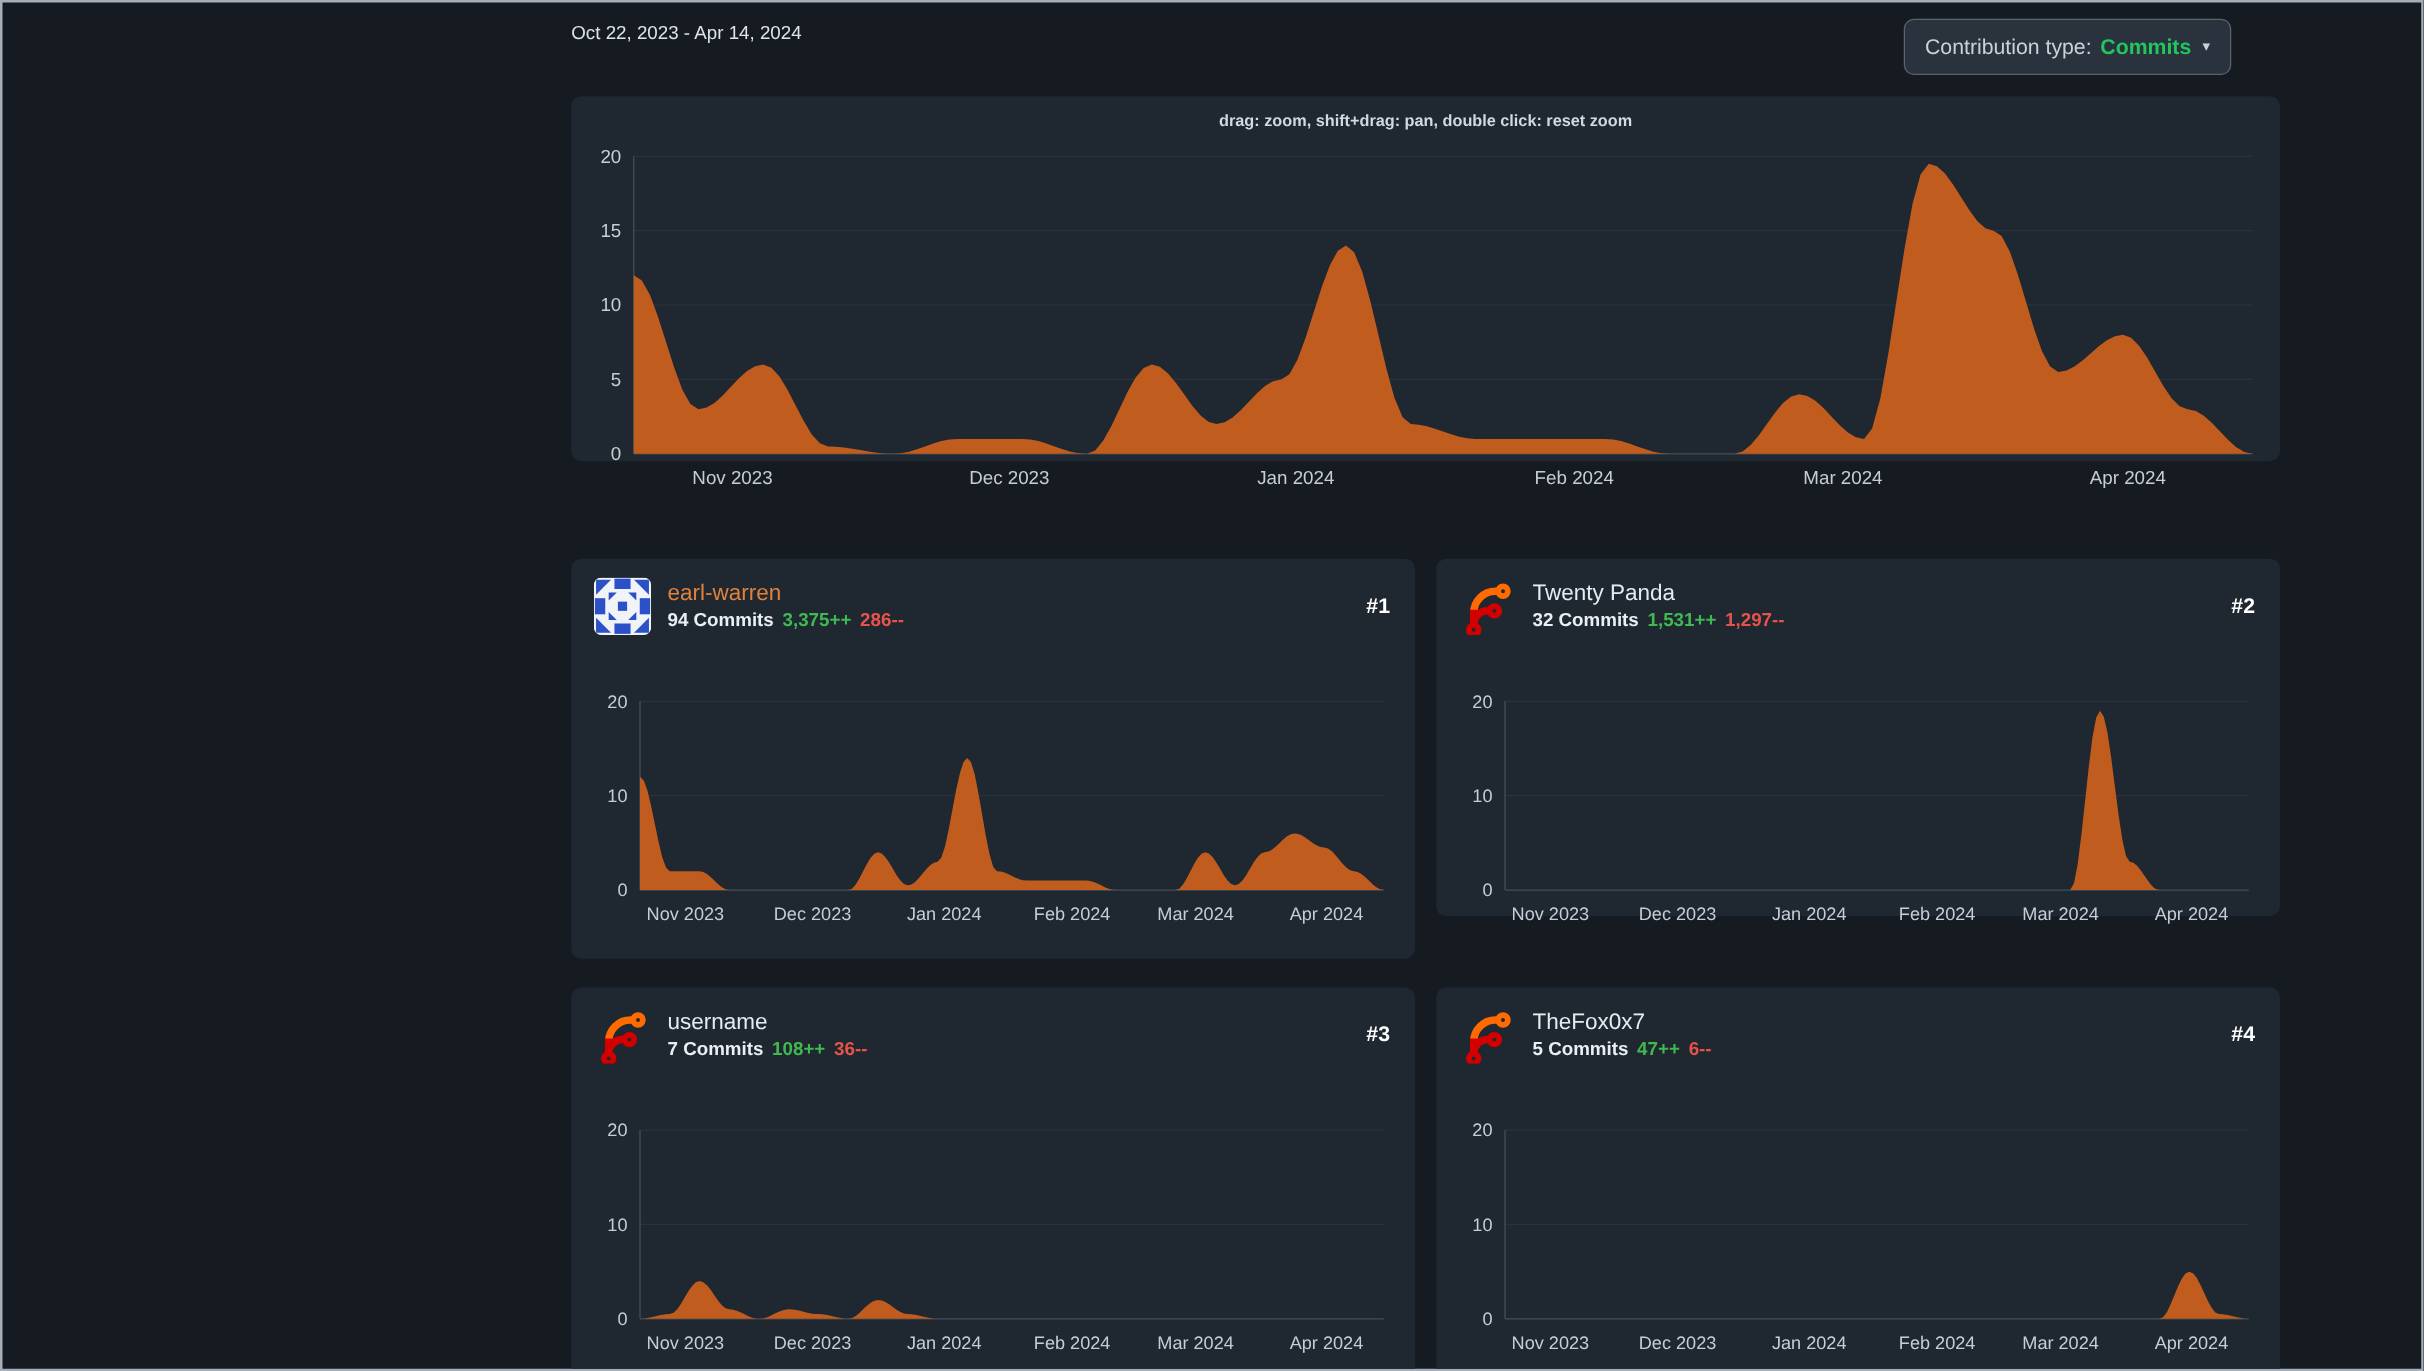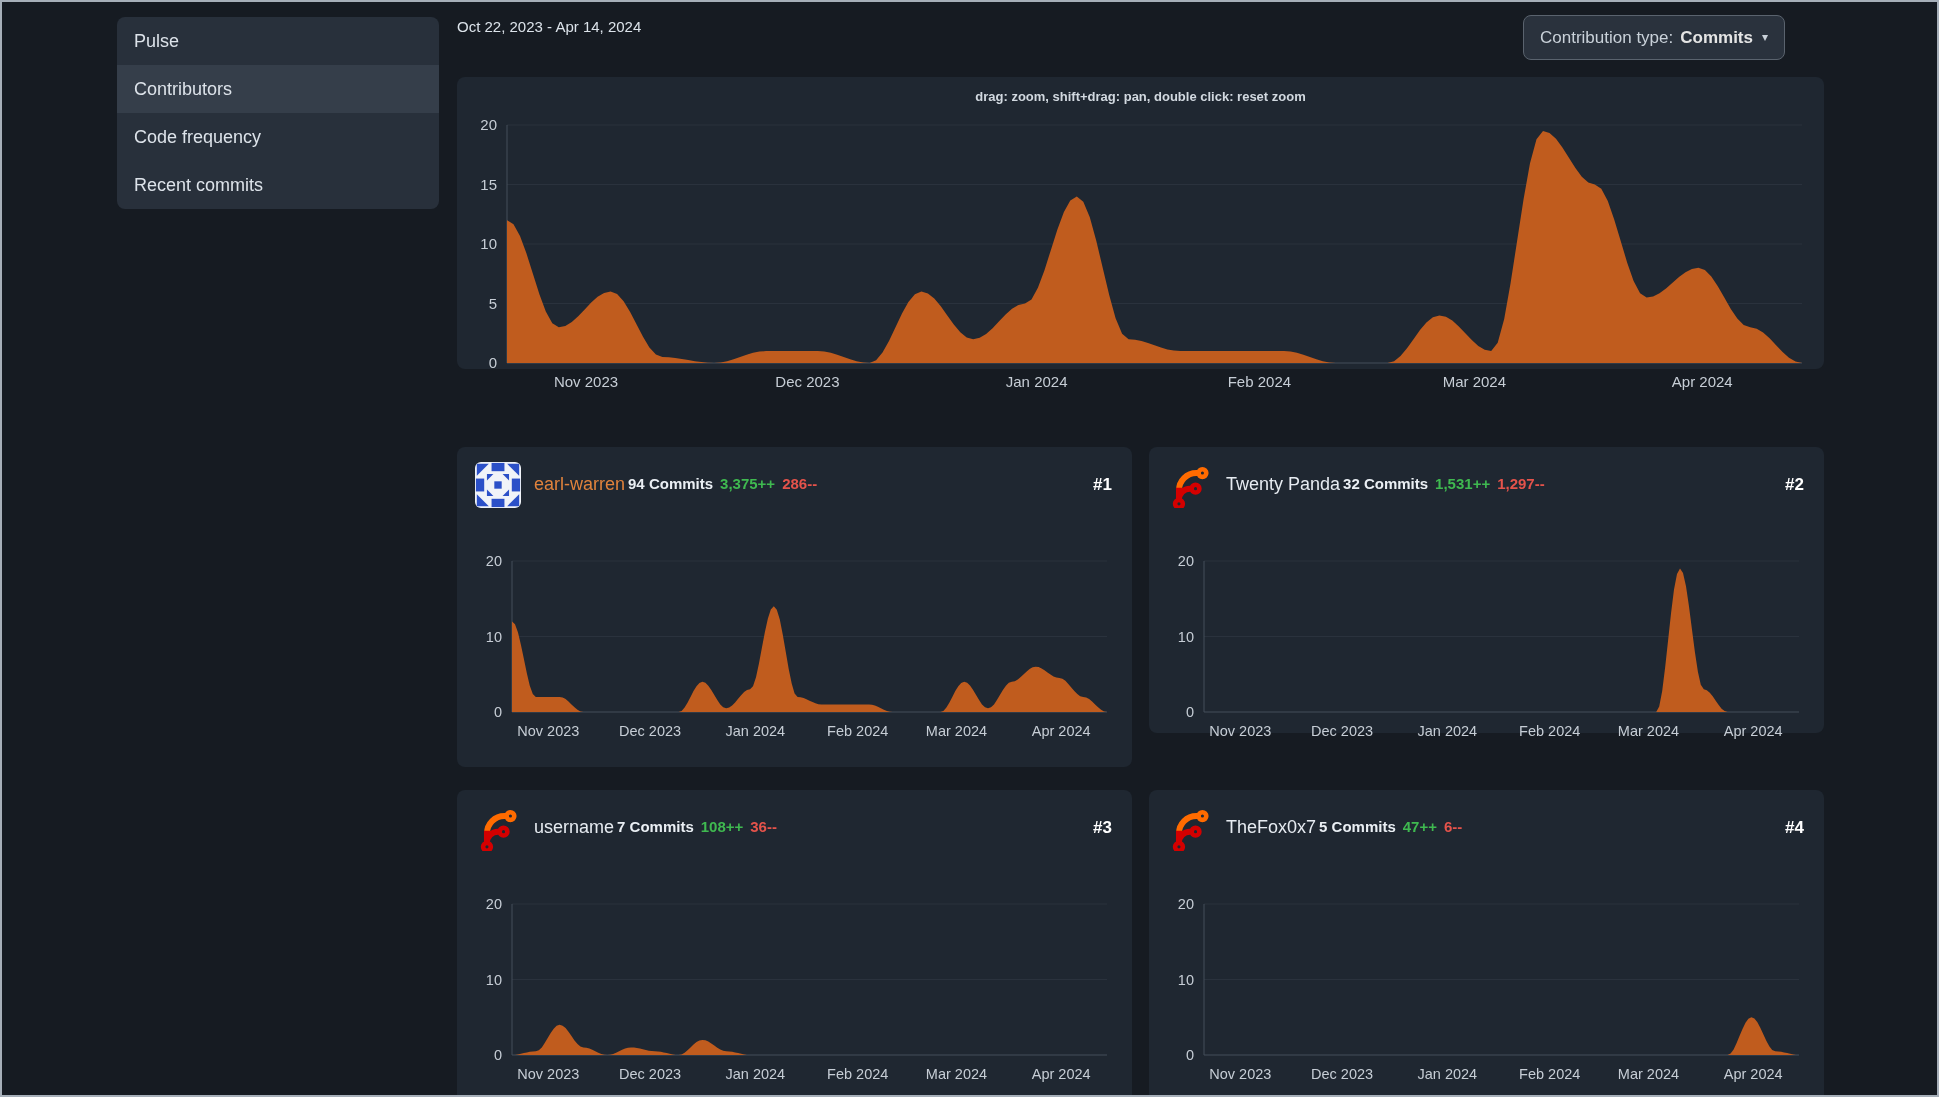--- a/index.html
+++ b/index.html
@@ -13,54 +13,48 @@
   .sidebar{position:absolute;left:115px;top:15px;width:322px;background:#28303b;border-radius:8px;overflow:hidden;}
   .side-item{height:48px;display:flex;align-items:center;padding-left:17px;font-size:18px;color:#dde3ea;cursor:pointer;}
   .side-item.active{background:#353e4a;}
   
   .page-title{position:absolute;left:455px;top:16px;font-size:15px;font-weight:400;color:#dce3ea;margin:0;}
   .dropdown{
     position:absolute;top:13px;left:1521px;height:45px;display:flex;align-items:center;gap:7px;
     padding:0 16px;background:#2a323d;border:1px solid #5a636e;border-radius:8px;
     font-size:17px;color:#c9d1d9;cursor:pointer;text-align:right;
   }
-  .dropdown b{color:#e5e5e5;}
+  .dropdown b{color:#22c55e;}
   .caret{font-size:12px;color:#c9d1d9;margin-left:2px;transform:translateY(-1px);}
   
   .card{position:absolute;background:#1f2731;border-radius:8px;}
   .main-card{left:455px;top:75px;width:1367px;height:292px;}
   .hint{text-align:center;padding-top:12px;font-size:13px;font-weight:bold;color:#d2d9e0;height:32px;}
   .c0{left:455px;top:445px;width:675px;height:320px;}
   .c1{left:1147px;top:445px;width:675px;height:286px;}
   .c2{left:455px;top:788px;width:675px;height:320px;}
   .c3{left:1147px;top:788px;width:675px;height:320px;}
   .chead{height:76px;display:flex;align-items:center;padding:0 20px 0 18px;gap:13px;}
   .avatar{width:46px;height:46px;border-radius:6px;overflow:hidden;flex:0 0 auto;display:block;}
   .avatar svg{display:block;width:46px;height:46px;}
-  .cmeta{display:flex;flex-direction:row;gap:3px;}
+  .cmeta{display:flex;flex-direction:column;gap:3px;}
   .cname{font-size:18px;color:#e6ebf1;text-decoration:none;line-height:1.1;}
   .cname.link{color:#e0823c;}
   .cstats{font-size:15px;font-weight:bold;color:#eaeff4;}
   .cstats .add{color:#3fb950;margin-left:7px;}
   .cstats .del{color:#e5534b;margin-left:7px;}
   .rank{margin-left:auto;font-size:17px;font-weight:bold;color:#ffffff;}
   .chart{display:block;line-height:0;}
   svg text{font-family:"Liberation Sans",sans-serif;}
 </style>
 </head>
 <body>
 
 <div class="screen">
 
-  <nav class="sidebar">
-    <div class="side-item">Pulse</div>
-    <div class="side-item active">Contributors</div>
-    <div class="side-item">Code frequency</div>
-    <div class="side-item">Recent commits</div>
-  </nav>
 
   <h2 class="page-title">Oct 22, 2023 - Apr 14, 2024</h2>
 
   <button class="dropdown">
     <span>Contribution type:</span>
     <b>Commits</b>
     <span class="caret">▾</span>
   </button>
 
   <section class="card main-card">

